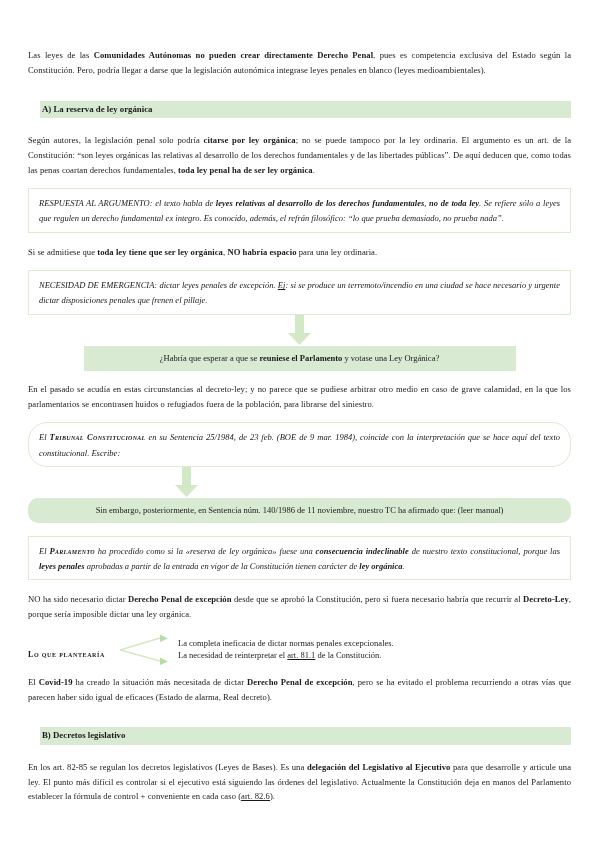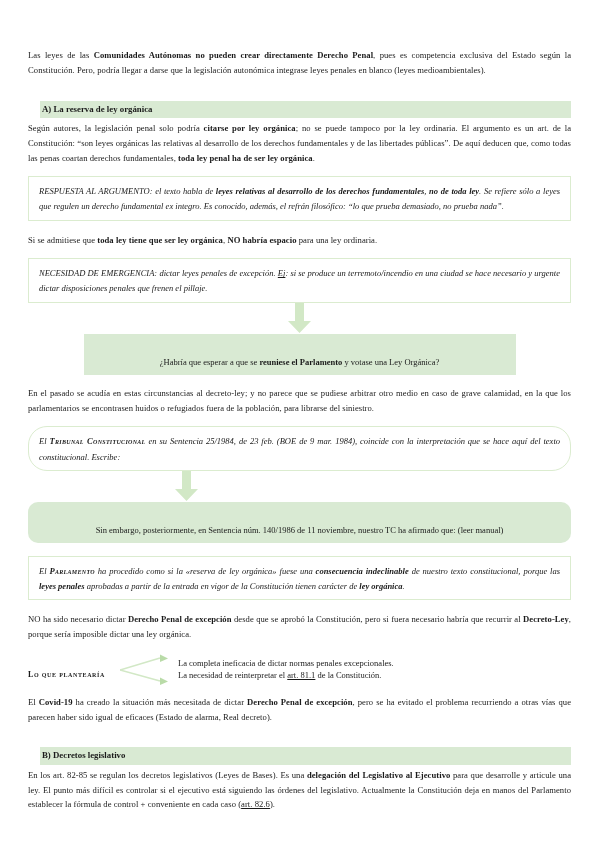--- a/index.html
+++ b/index.html
@@ -38,41 +38,41 @@
   .section-head {
     background: #d9ead3;
     font-size: 8.8px;
     font-weight: bold;
     line-height: 1.75;
     padding: 1px 3px 1px 2px;
     margin: 0 0 2px 0;
     display: block;
   }
   .section-head-wrap {
-    margin: 6px 0 3px 0;
+    margin: 6px 0 15px 0;
     padding-left: 12px;
   }
   .callout-box {
     border: 1px solid #dbeccf;
     box-sizing: border-box;
     padding: 7px 10px 5px 10px;
     margin: 2px 0 12px 0;
     font-style: italic;
   }
   .callout-box p {
     margin: 0;
     font-size: 8.5px;
     line-height: 1.78;
     text-align: justify;
   }
   .green-band {
     background: #d9ead3;
     font-size: 8.5px;
     line-height: 1.8;
-    padding: 21px 14px 5px 14px;
+    padding: 5px 14px 5px 14px;
     box-sizing: border-box;
     text-align: left;
   }
   .band-wrap-center {
     display: flex;
     justify-content: center;
   }
   .band-q {
     width: 432px;
     text-align: center;

